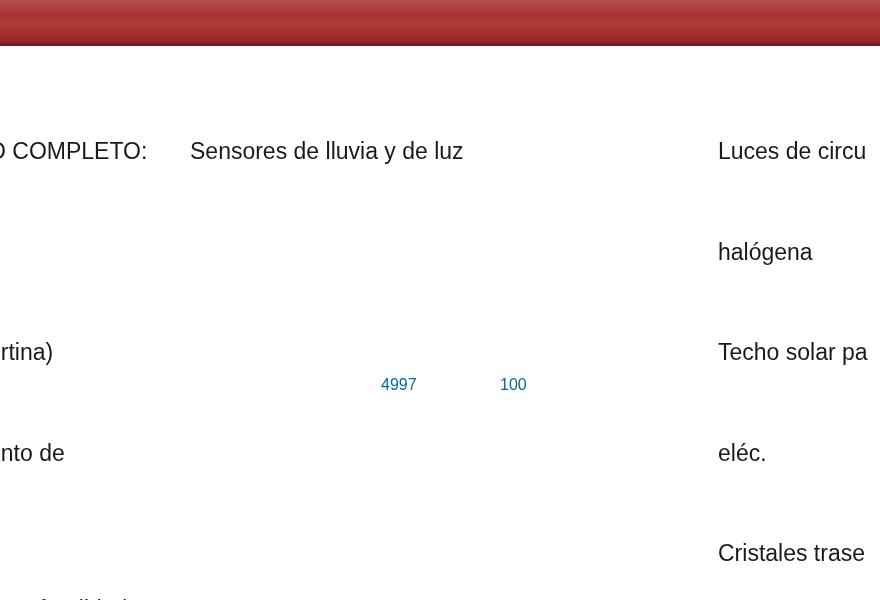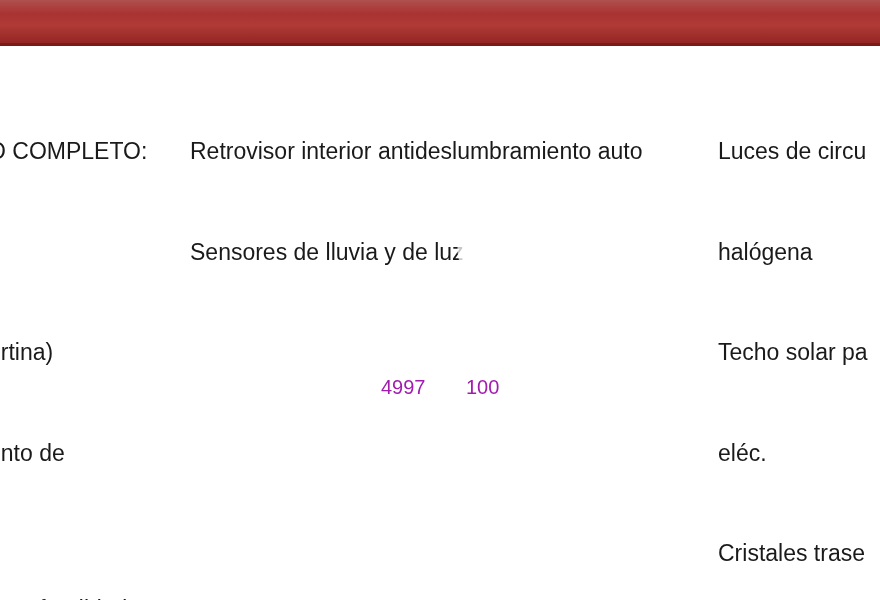--- a/index.html
+++ b/index.html
@@ -107,26 +107,26 @@
     position: absolute;
     left: 752px;
     top: 278px;
     font-size: 27px;
     color: rgba(255,255,255,0.8);
     letter-spacing: 1px;
     pointer-events: none;
   }
   .overlay-num {
     position: absolute;
-    font-size: 20px;
-    color: #a21caf;
+    font-size: 16px;
+    color: #0369a1;
     pointer-events: none;
   }
   .overlay-num.n1 { left: 381px; top: 376px; }
-  .overlay-num.n2 { left: 466px; top: 376px; text-align: center; }
+  .overlay-num.n2 { left: 500px; top: 376px; text-align: center; }
 
   
   .fade-wash {
     position: absolute;
     pointer-events: none;
     background: rgba(255,255,255,0.55);
   }
   .w1 { left: 474px; top: 256px; width: 120px; height: 26px; }
   .w2 { left: 355px; top: 290px; width: 135px; height: 26px; }
   .w3 { left: 500px; top: 290px; width: 22px; height: 26px; }
@@ -161,21 +161,20 @@
       
       
     </div>
 
     <div class="col-left-lower">
       <span class="line">y profundidad</span>
       
     </div>
 
     <div class="col col-mid">
-      <span class="line">Retrovisor interior antideslumbramiento auto</span>
       <span class="line">Sensores de lluvia y de luz</span>
       
       
       
       
       
       
       
       
     </div>

